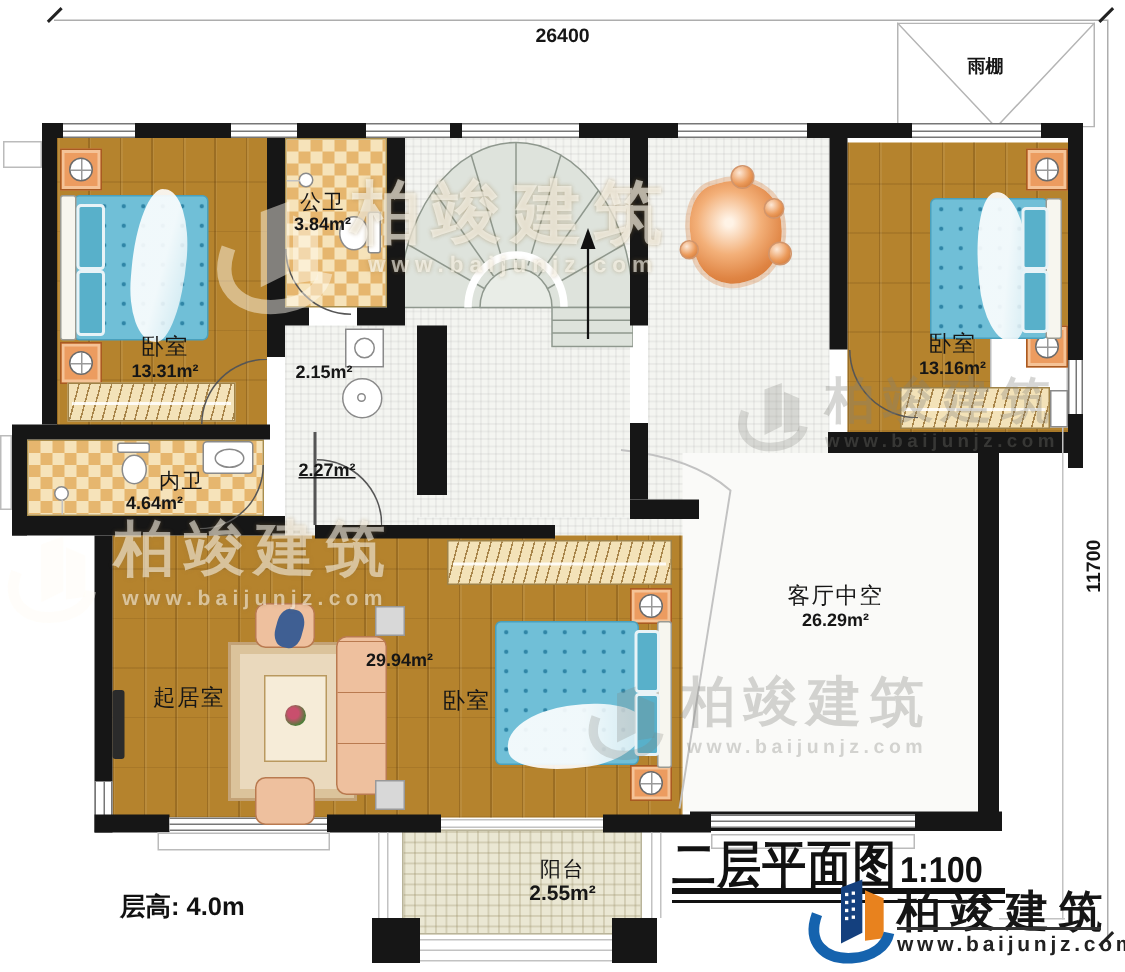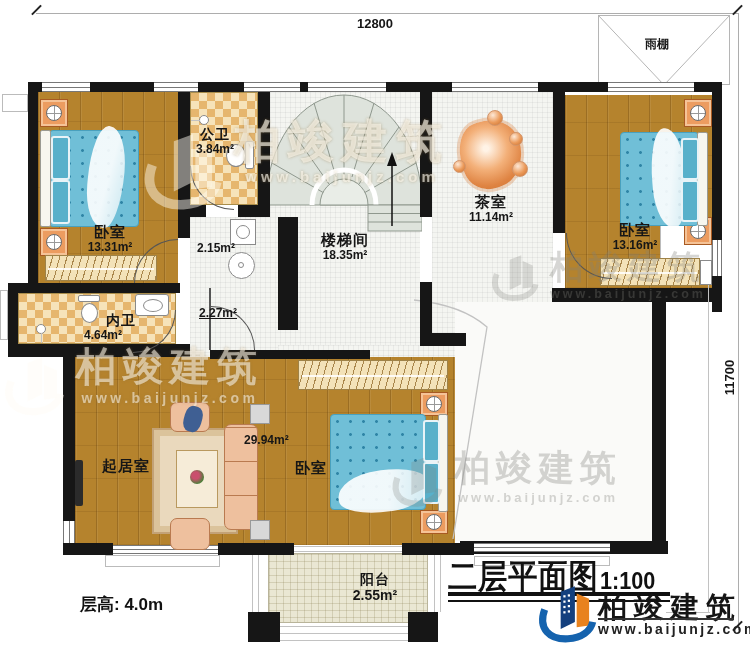--- a/index.html
+++ b/index.html
@@ -7,21 +7,21 @@
   .a{position:absolute;}
   .wall{position:absolute;background:#161616;}
   .win{position:absolute;background:#fff linear-gradient(#777,#777) 50% 50%/100% 1px no-repeat;border-top:1px solid #777;border-bottom:1px solid #777;box-sizing:border-box;}
   .winv{position:absolute;background:#fff linear-gradient(90deg,#777,#777) 50% 50%/1px 100% no-repeat;border-left:1px solid #777;border-right:1px solid #777;box-sizing:border-box;}
   .wood{position:absolute;background-color:#b5832d;background-image:repeating-linear-gradient(90deg,rgba(88,54,10,.28) 0 1px,rgba(255,255,255,.07) 1px 2px,transparent 2px 21px),repeating-linear-gradient(0deg,rgba(88,54,10,.14) 0 1px,transparent 1px 33px);}
   .tile{position:absolute;background:repeating-conic-gradient(#f6e3ba 0% 25%,#e6b66e 0% 50%) 0 0/16px 16px;border:1px solid #a98d4b;box-sizing:border-box;}
   .wgrid{position:absolute;background-color:#f4f5f1;background-image:linear-gradient(rgba(0,0,0,.045) 1px,transparent 1px),linear-gradient(90deg,rgba(0,0,0,.045) 1px,transparent 1px);background-size:5px 5px;}
   .voidf{position:absolute;background:#fafaf8;}
   .balc{position:absolute;background-color:#eae7d3;background-image:linear-gradient(rgba(150,140,100,.28) 1px,transparent 1px),linear-gradient(90deg,rgba(150,140,100,.28) 1px,transparent 1px);background-size:7px 7px;border:1px solid #b9b49a;box-sizing:border-box;}
   .rlabel{position:absolute;text-align:center;color:#161616;line-height:1.12;}
-  .rname{font-size:15px;font-weight:700;letter-spacing:1px;}
+  .rname{font-size:15px;font-weight:400;letter-spacing:1px;}
   .rarea{font-size:12px;font-weight:700;}
   .smalllbl{position:absolute;font-size:12px;font-weight:700;color:#161616;}
   .arc{position:absolute;box-sizing:border-box;}
   .arc-tl{border-top:1.5px solid #555;border-left:1.5px solid #555;border-top-left-radius:100% 100%;}
   .arc-tr{border-top:1.5px solid #555;border-right:1.5px solid #555;border-top-right-radius:100% 100%;}
   .arc-bl{border-bottom:1.5px solid #555;border-left:1.5px solid #555;border-bottom-left-radius:100% 100%;}
   .arc-br{border-bottom:1.5px solid #555;border-right:1.5px solid #555;border-bottom-right-radius:100% 100%;}
   .mattress{position:absolute;background-color:#70bfd7;background-image:radial-gradient(circle,#2f85a6 1.1px,transparent 1.7px);background-size:13px 13px;border:1px solid #49a0bd;border-radius:4px;}
   .pillow{position:absolute;background:#58b0ca;border:2px solid #e8f3f7;border-radius:3px;}
   .hb{position:absolute;background:#f7f6ef;border:1px solid #9a9a92;border-radius:2px;}
@@ -58,21 +58,21 @@
 </head>
 <body>
 
 <div id="canvas">
 
   <div class="dimline" style="left:36px;top:13px;width:702px;height:1px;"></div>
   <div class="dimline" style="left:738px;top:13px;width:1px;height:617px;"></div>
   <div class="tickd" style="left:30px;top:9px;"></div>
   <div class="tickd" style="left:731px;top:9px;"></div>
   <div class="tickd" style="left:731px;top:625px;"></div>
-  <div class="dimtxt" style="left:340px;top:16px;width:70px;">12800</div>
+  <div class="dimtxt" style="left:340px;top:16px;width:70px;">26400</div>
   <div class="dimtxt" style="left:700px;top:370px;width:58px;transform:rotate(-90deg);">11700</div>
 
   <svg class="a" style="left:598px;top:15px;" width="132" height="70">
     <rect x="0.5" y="0.5" width="131" height="69" fill="none" stroke="#b5b5b5"></rect>
     <path d="M0 0 L66 70 M132 0 L66 70" stroke="#b5b5b5" fill="none"></path>
   </svg>
   <div class="canopylbl" style="left:645px;top:36px;">雨棚</div>
 
   <div class="wood" style="left:38px;top:92px;width:140px;height:195px;"></div>
   <div class="tile" style="left:190px;top:92px;width:68px;height:113px;"></div>
@@ -305,43 +305,39 @@
   </div>
 
   <div class="rlabel" style="left:70px;top:224px;width:80px;">
     <div class="rname">卧室</div>
     <div class="rarea">13.31m²</div>
   </div>
   <div class="rlabel" style="left:185px;top:127px;width:60px;">
     <div class="rname" style="font-size:14px;">公卫</div>
     <div class="rarea">3.84m²</div>
   </div>
-  <div class="rlabel" style="left:303px;top:232px;width:84px;">
-    <div class="rname">楼梯间</div>
-    <div class="rarea">18.35m²</div>
-  </div>
-  <div class="rlabel" style="left:455px;top:194px;width:72px;">
-    <div class="rname">茶室</div>
-    <div class="rarea">11.14m²</div>
-  </div>
   <div class="rlabel" style="left:595px;top:222px;width:80px;">
     <div class="rname">卧室</div>
     <div class="rarea">13.16m²</div>
   </div>
   <div class="rlabel" style="left:70px;top:313px;width:66px;">
     <div class="rname" style="font-size:14px;text-align:right;">内卫</div>
     <div class="rarea">4.64m²</div>
   </div>
   <div class="rlabel" style="left:90px;top:458px;width:72px;">
     <div class="rname">起居室</div>
   </div>
   <div class="rlabel" style="left:280px;top:460px;width:62px;">
     <div class="rname">卧室</div>
   </div>
   <div class="smalllbl" style="left:244px;top:433px;">29.94m²</div>
+  <div class="rlabel" style="left:512px;top:390px;width:90px;">
+    <div class="rname">客厅中空</div>
+    <div class="rarea">26.29m²</div>
+  </div>
   <div class="rlabel" style="left:338px;top:572px;width:74px;">
     <div class="rname" style="font-size:14px;text-align:center;">阳台</div>
     <div class="rarea" style="font-size:14px;">2.55m²</div>
   </div>
   <div class="smalllbl" style="left:197px;top:241px;">2.15m²</div>
   <div class="smalllbl" style="left:199px;top:306px;text-decoration:underline;">2.27m²</div>
 
   <div class="foot-txt" style="left:80px;top:593px;">层高: 4.0m</div>
 
   <div class="title-txt" style="left:448px;top:554px;">二层平面图</div>

